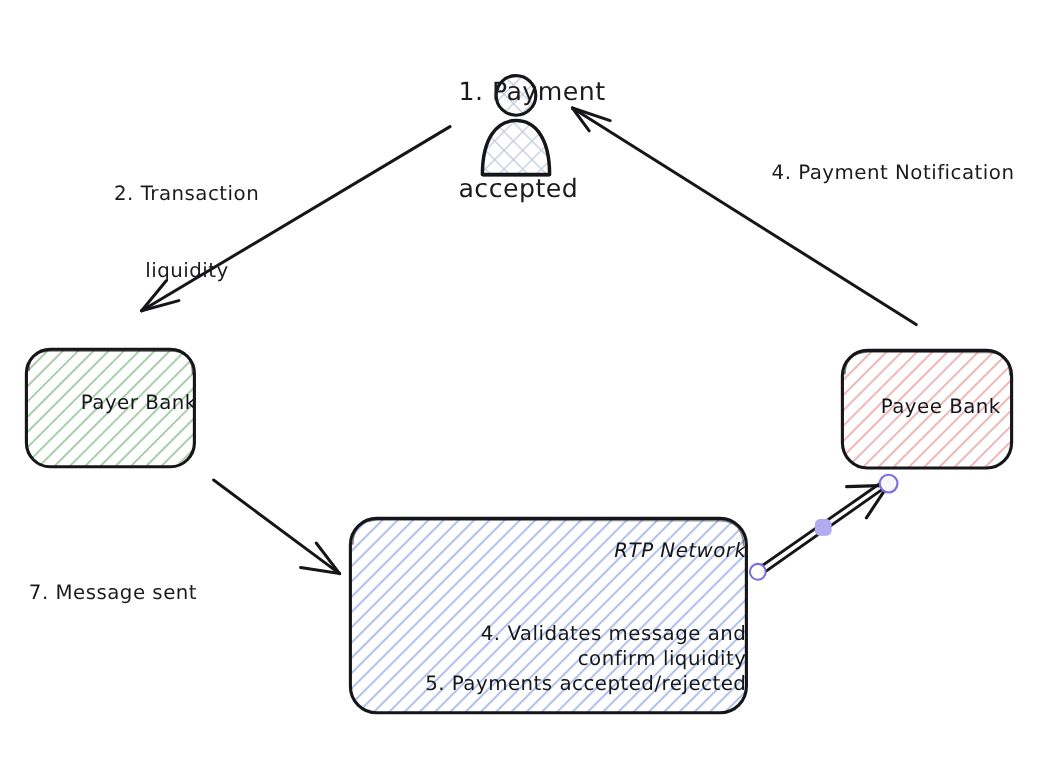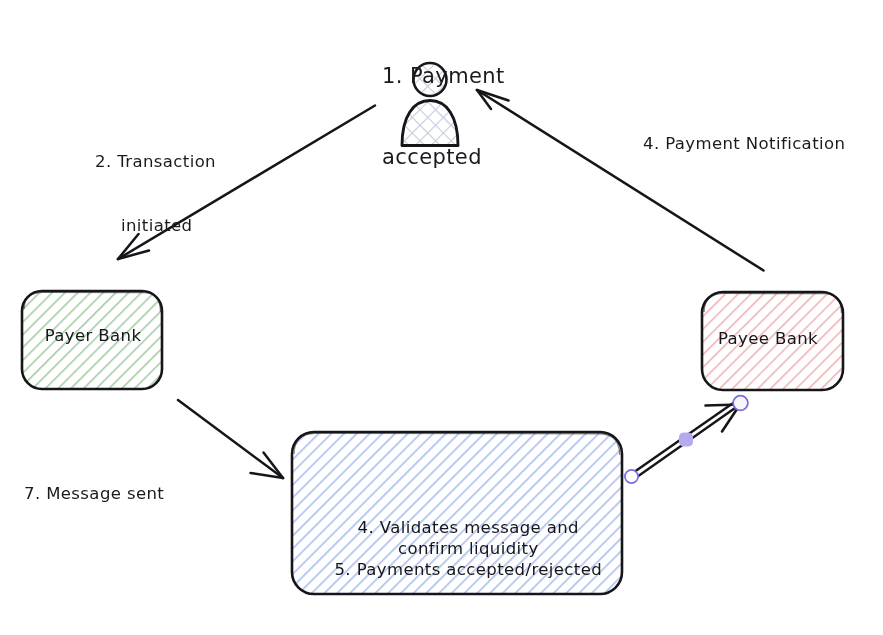--- a/index.html
+++ b/index.html
@@ -19,21 +19,21 @@
     line-height:1.30;
     letter-spacing:0.4px;
     font-weight:400;
   }
   .lbl span{display:block;}
   .nodelabel{
     position:absolute;
     font-family:"DejaVu Sans", sans-serif;
     color:#16161a;
     white-space:pre;
-    text-align:center;
+    text-align:right;
     line-height:1.28;
     letter-spacing:0.4px;
   }
   .step-2{left:78px;  top:108px;  font-size:16.5px;margin-left:17px;}
   .step-3{left:24px;  top:440px;  font-size:16.5px;}
   .step-6{left:643px; top:133px;  font-size:16.5px;}
   .step-1{left:382px; top:8px;    font-size:21px;}
   .payer-lbl {left:22px;  top:325px; width:142px; font-size:16.5px;}
   .payee-lbl {left:702px; top:328px; width:132px; font-size:16.5px;}
   .rtp-title {left:292px; top:448px; width:330px; font-size:16.5px; font-style:italic;}
@@ -118,31 +118,32 @@
     </g>
   </svg>
 
   <div class="lbl step-1">
     <span>1. Payment</span>
     <span>accepted</span>
   </div>
 
   <div class="lbl step-2">
     <span>2. Transaction</span>
-    <span style="margin-left:26px">initiated</span>
+    <span style="margin-left:26px">liquidity</span>
   </div>
 
   <div class="lbl step-3">
     <span>7. Message sent</span>
   </div>
 
   <div class="lbl step-6">4. Payment Notification</div>
 
   <div class="nodelabel payer-lbl">Payer Bank</div>
   <div class="nodelabel payee-lbl">Payee Bank</div>
 
+  <div class="nodelabel rtp-title">RTP Network</div>
   <div class="nodelabel rtp-body">
     <span>4. Validates message and</span>
     <span>confirm liquidity</span>
     <span>5. Payments accepted/rejected</span>
   </div>
 
 </div>
 
 </body></html>

